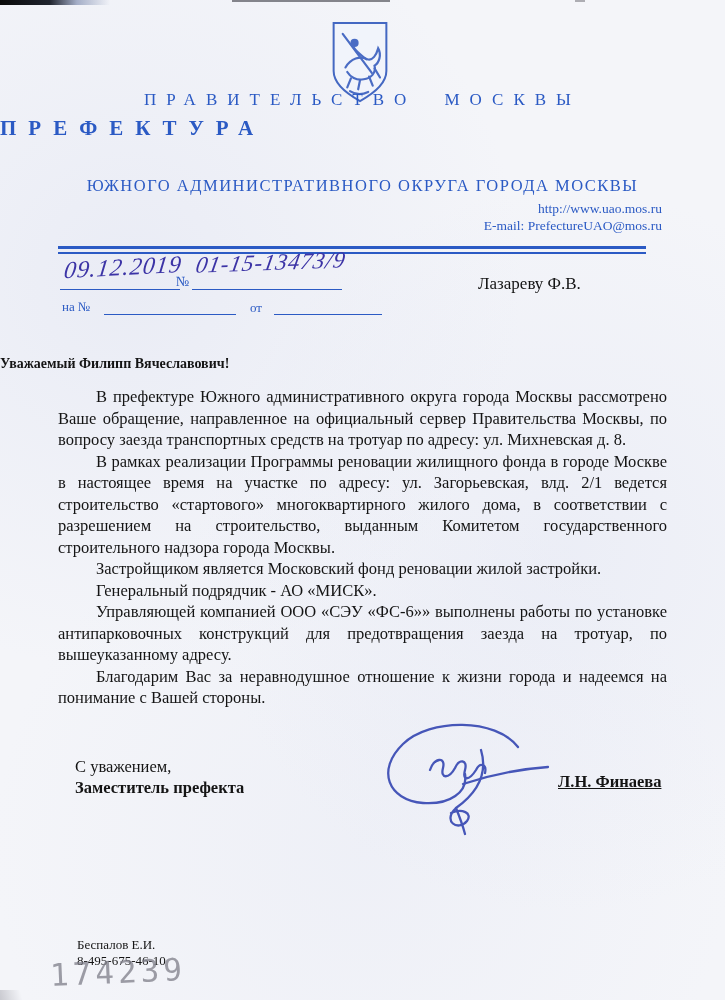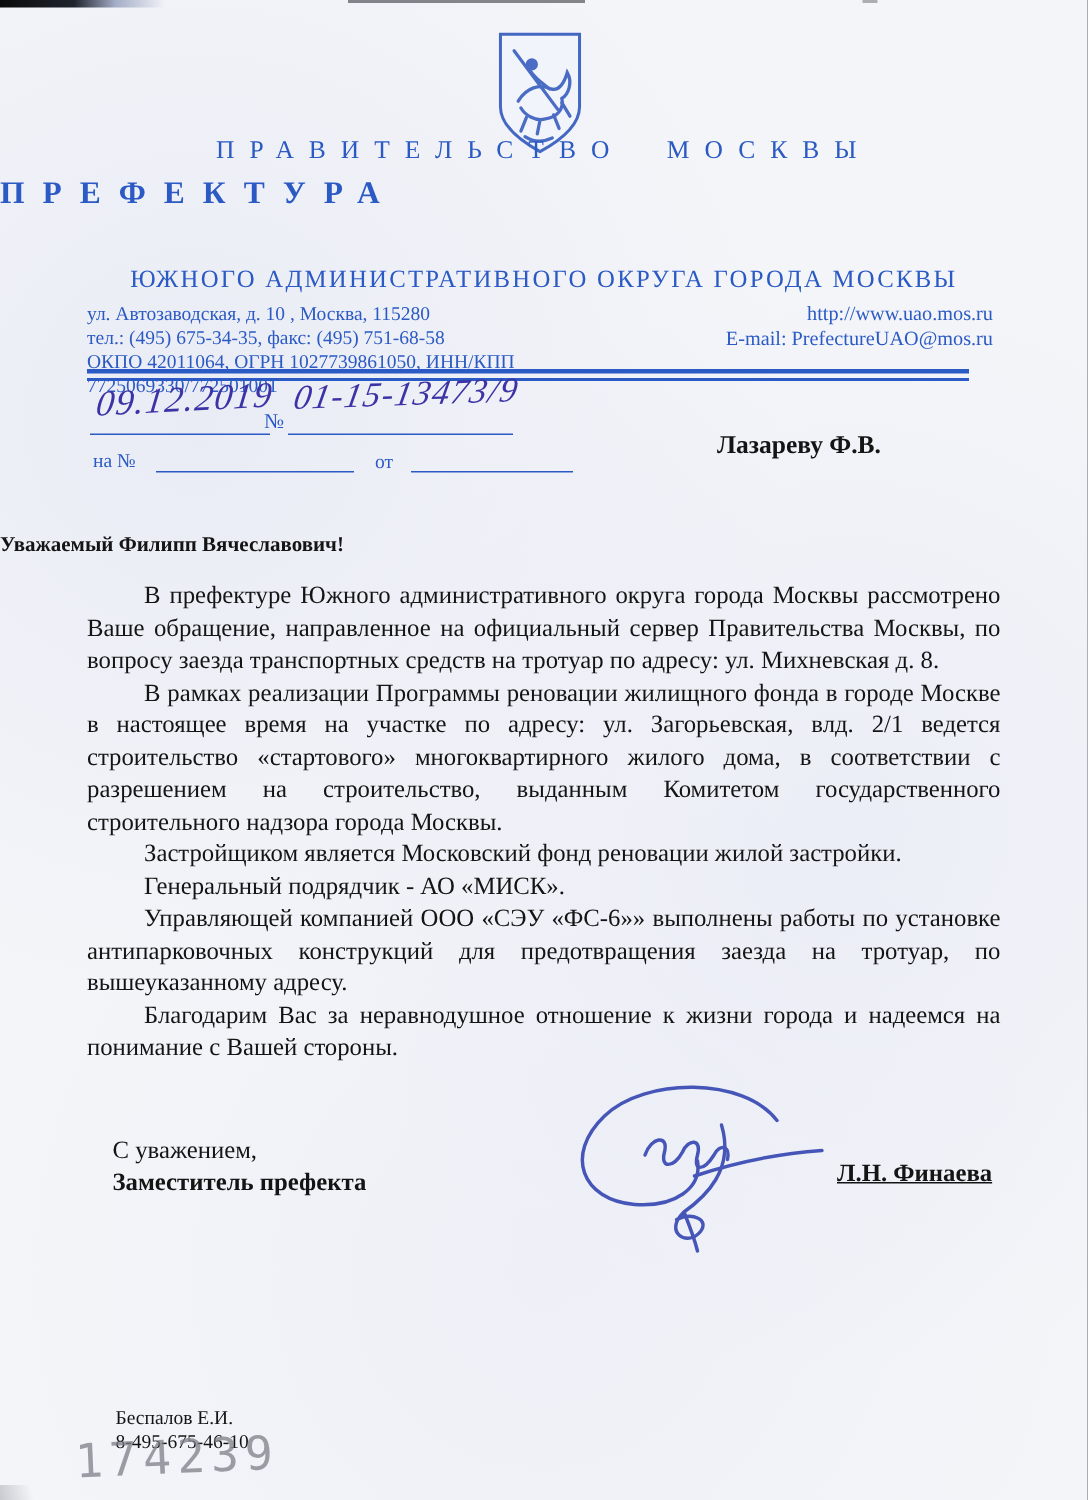--- a/index.html
+++ b/index.html
@@ -46,21 +46,21 @@
   .ref-date { left:64px; top:254px; font-size:24px; transform:rotate(-3deg) skewX(-10deg); }
   .ref-no-label { left:176px; top:274px; font-size:14px; color:#2b5ac4; }
   .ref-number { left:196px; top:250px; font-size:23px; transform:rotate(-2deg) skewX(-12deg); }
   .u1 { left:60px;  top:289px; width:120px; border-bottom:1.5px solid #2b5ac4; height:0; }
   .u2 { left:192px; top:289px; width:150px; border-bottom:1.5px solid #2b5ac4; height:0; }
   .reply-label { left:62px; top:299px; font-size:13px; color:#2b5ac4; }
   .u3 { left:104px; top:314px; width:132px; border-bottom:1.5px solid #2b5ac4; height:0; }
   .from-label { left:250px; top:300px; font-size:13px; color:#2b5ac4; }
   .u4 { left:274px; top:314px; width:108px; border-bottom:1.5px solid #2b5ac4; height:0; }
 
-  .addressee { left:478px; top:287px; font-size:17px; font-weight:bold; }
+  .addressee { left:478px; top:274px; font-size:17px; font-weight:normal; }
 
   .salutation { left:0; top:356px; width:725px; text-align:left;
     font-size:14px; font-weight:bold; }
 
   .body-block { left:58px; top:386px; width:609px; font-size:16.5px; line-height:21.5px; }
   .body-block p { margin:0; text-indent:38px; text-align:justify; }
 
   .regards  { left:75px; top:757px; font-size:16.5px; }
   .position { left:75px; top:778px; font-size:16.5px; font-weight:bold; }
   .signature-box { left:368px; top:712px; width:185px; height:125px; }
@@ -93,25 +93,20 @@
         <path d="M22,78 Q31,84 42,79"></path>
       </g>
       <circle cx="27" cy="25" r="4.5" fill="#4a6cc4"></circle>
     </svg>
   </div>
 
   <div class="abs gov-line">ПРАВИТЕЛЬСТВО МОСКВЫ</div>
   <div class="abs pref-line">ПРЕФЕКТУРА</div>
   <div class="abs district-line">ЮЖНОГО АДМИНИСТРАТИВНОГО ОКРУГА ГОРОДА МОСКВЫ</div>
 
-  <div class="abs contact-left">
-    <div>ул. Автозаводская, д.  10 , Москва, 115280</div>
-    <div>тел.: (495) 675-34-35, факс: (495) 751-68-58</div>
-    <div>ОКПО 42011064, ОГРН 1027739861050, ИНН/КПП 7725069330/772501001</div>
-  </div>
   <div class="abs contact-right">
     <div>http://www.uao.mos.ru</div>
     <div>E-mail: PrefectureUAO@mos.ru</div>
   </div>
 
   <div class="abs double-rule"></div>
 
   <div class="abs hand ref-date">09.12.2019</div>
   <div class="abs ref-no-label">№</div>
   <div class="abs hand ref-number">01-15-13473/9</div>

